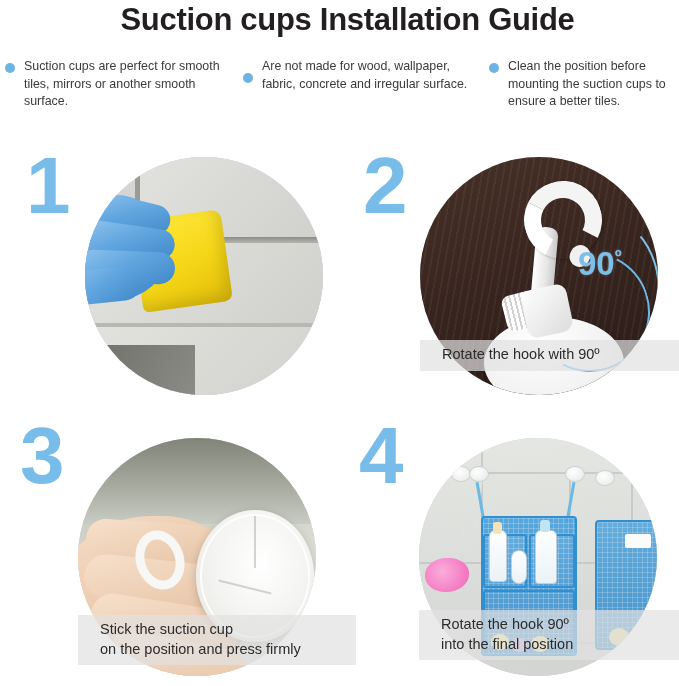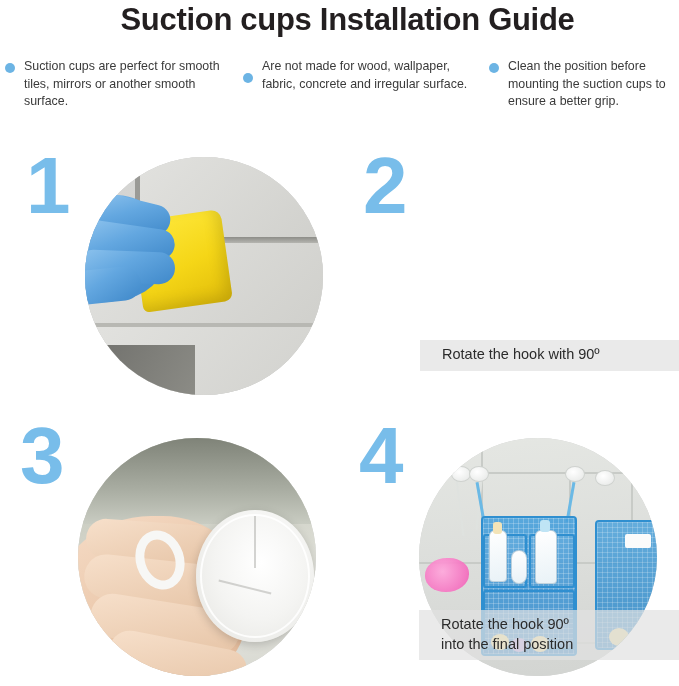--- a/index.html
+++ b/index.html
@@ -376,21 +376,21 @@
       <span class="bullet-text">Suction cups are perfect for smooth tiles, mirrors or another smooth surface.</span>
     </div>
 
     <div class="bullet bullet-1">
       <span class="bullet-dot"></span>
       <span class="bullet-text">Are not made for wood, wallpaper, fabric, concrete and irregular surface.</span>
     </div>
 
     <div class="bullet bullet-2">
       <span class="bullet-dot"></span>
-      <span class="bullet-text">Clean the position before mounting the suction cups to ensure a better grip.</span>
+      <span class="bullet-text">Clean the position before mounting the suction cups to ensure a better tiles.</span>
     </div>
 
   </div>
 
   <div class="step step-1">
     <div class="step-num">1</div>
     <div class="photo">
       <div class="scene">
         <div class="s1-bg"></div>
         <div class="s1-tile a"></div>
@@ -405,20 +405,34 @@
         <div class="s1-glove f1"></div>
         <div class="s1-glove f2"></div>
         <div class="s1-glove f3"></div>
         <div class="s1-glove thumb"></div>
       </div>
     </div>
   </div>
 
   <div class="step step-2">
     <div class="step-num">2</div>
+    <div class="photo">
+      <div class="scene">
+        <div class="s2-bg"></div>
+        <div class="s2-arc"></div>
+        <div class="s2-arc2"></div>
+        <div class="s2-cup"></div>
+        <div class="s2-shaft"></div>
+        <div class="s2-hook-c"></div>
+        <div class="s2-hook-tip"></div>
+        <div class="s2-knurl"></div>
+        <div class="s2-lever"></div>
+        <div class="s2-angle"><span>90</span><sup>º</sup></div>
+      </div>
+    </div>
     <div class="caption-out">Rotate the hook with 90º</div>
   </div>
 
   <div class="step step-3">
     <div class="step-num">3</div>
     <div class="photo">
       <div class="scene">
         <div class="s3-bg"></div>
         <div class="s3-wall"></div>
         <div class="s3-cup"></div>
@@ -426,20 +440,22 @@
         <div class="s3-cup-line v"></div>
         <div class="s3-cup-line h"></div>
         <div class="s3-hand"></div>
         <div class="s3-finger a"></div>
         <div class="s3-finger b"></div>
         <div class="s3-finger c"></div>
         <div class="s3-finger d"></div>
         <div class="s3-ring"></div>
       </div>
     </div>
+    <div class="caption-out">Stick the suction cup
+on the position and press firmly</div>
   </div>
 
   <div class="step step-4">
     <div class="step-num">4</div>
     <div class="photo">
       <div class="scene">
         <div class="s4-bg"></div>
         <div class="s4-tileline h1"></div>
         <div class="s4-tileline h2"></div>
         <div class="s4-tileline h3"></div>

